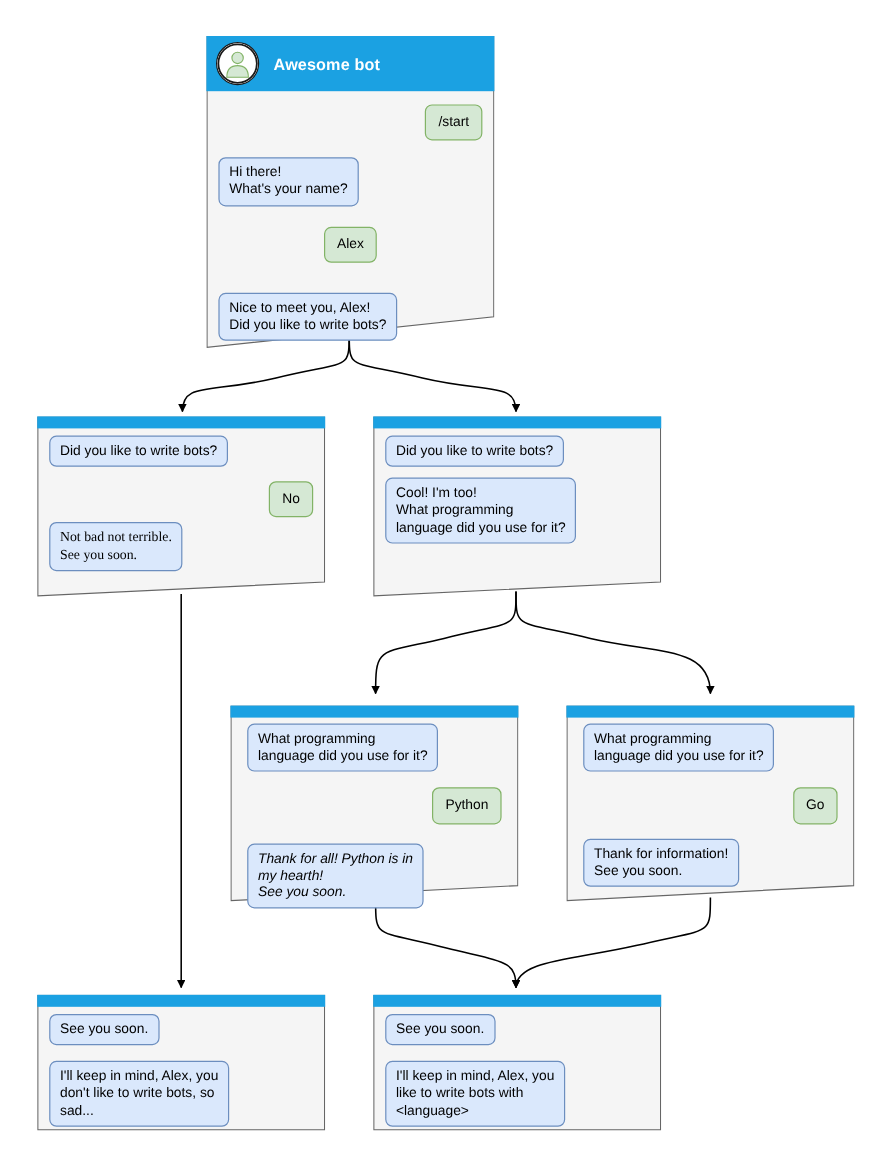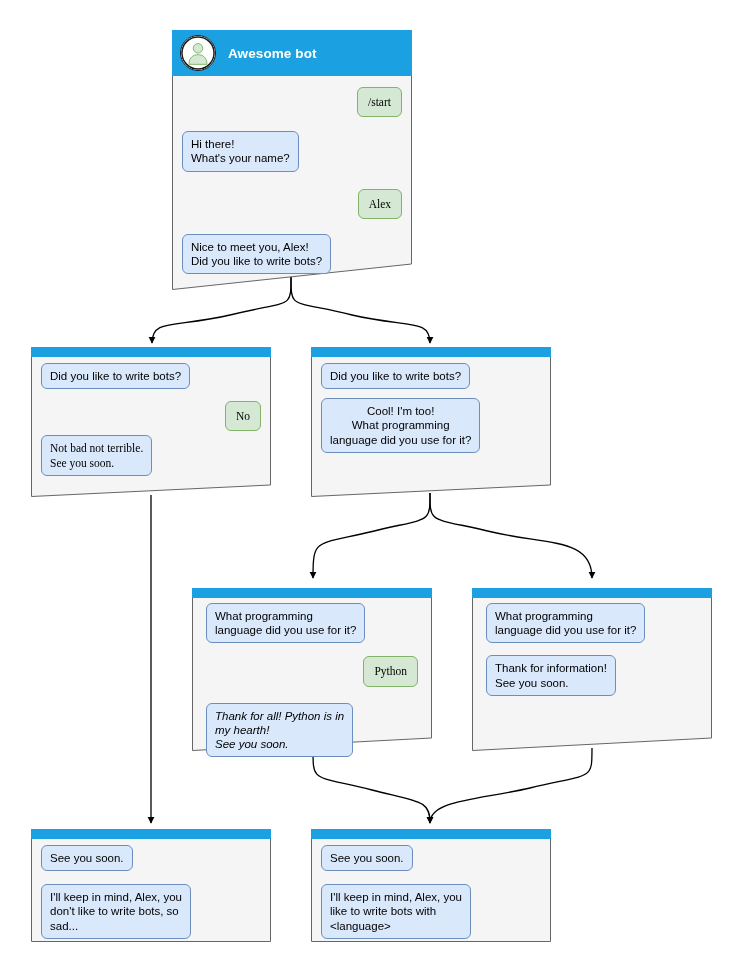--- a/index.html
+++ b/index.html
@@ -92,21 +92,21 @@
   
   .msgs {
     position: absolute;
     left: 0;
     width: 100%;
     box-sizing: border-box;
     padding: 0 10px;
   }
   .row { display: flex; margin-bottom: 0; }
   .row.left  { justify-content: flex-start; }
-  .row.right { justify-content: flex-end; font-family: Liberation Serif, serif; }
+  .row.right { justify-content: flex-end; }
 
   .bubble {
     display: inline-block;
     border-radius: 6px;
     border-width: 1px;
     border-style: solid;
     box-sizing: border-box;
     font-size: 11.5px;
     line-height: 14.2px;
     color: #000000;
@@ -163,24 +163,24 @@
         <span class="bot-title">Awesome bot</span>
       </div>
       <div class="msgs" style="top:46px;">
         <div class="row right" style="margin-top:11px;">
           <span class="bubble user">/start</span>
         </div>
         <div class="row left" style="margin-top:14px;">
           <span class="bubble bot">Hi there!
 What's your name?</span>
         </div>
-        <div class="row right" style="margin-top:17px;">
+        <div class="row right" style="margin-top:17px;justify-content:center;">
           <span class="bubble user">Alex</span>
         </div>
-        <div class="row left" style="margin-top:15px;align-items:flex-end;">
+        <div class="row left" style="margin-top:25px;align-items:flex-end;">
           <span class="bubble bot">Nice to meet you, Alex!
 Did you like to write bots?</span>
         </div>
       </div>
     </div>
   </div>
 
   <div class="card" style="left:31px; top:347px; width:240px; height:152px;">
     <svg class="shape" viewBox="0 0 240 152" preserveAspectRatio="none">
       <path d="M 0.5,0.5 L 239.5,0.5 L 239.5,138 L 0.5,149.5 Z" fill="#f5f5f5" stroke="#666666" stroke-width="1"></path>
@@ -205,21 +205,21 @@
   <div class="card" style="left:311px; top:347px; width:240px; height:152px;">
     <svg class="shape" viewBox="0 0 240 152" preserveAspectRatio="none">
       <path d="M 0.5,0.5 L 239.5,0.5 L 239.5,138 L 0.5,149.5 Z" fill="#f5f5f5" stroke="#666666" stroke-width="1"></path>
     </svg>
     <div class="content">
       <div class="hdr-thin"></div>
       <div class="msgs" style="top:10px;">
         <div class="row left" style="margin-top:6px;">
           <span class="bubble bot">Did you like to write bots?</span>
         </div>
-        <div class="row left" style="margin-top:9px;text-align:center;">
+        <div class="row left" style="margin-top:9px;">
           <span class="bubble bot">Cool! I'm too!
 What programming
 language did you use for it?</span>
         </div>
       </div>
     </div>
   </div>
 
   <div class="card" style="left:192px; top:588px; width:240px; height:165px;">
     <svg class="shape" viewBox="0 0 240 165" preserveAspectRatio="none">
@@ -248,20 +248,23 @@
     <svg class="shape" viewBox="0 0 240 165" preserveAspectRatio="none">
       <path d="M 0.5,0.5 L 239.5,0.5 L 239.5,150 L 0.5,162.5 Z" fill="#f5f5f5" stroke="#666666" stroke-width="1"></path>
     </svg>
     <div class="content">
       <div class="hdr-thin"></div>
       <div class="msgs" style="top:10px; padding:0 14px;">
         <div class="row left" style="margin-top:5px;">
           <span class="bubble bot">What programming
 language did you use for it?</span>
         </div>
+        <div class="row right" style="margin-top:13px;">
+          <span class="bubble user">Go</span>
+        </div>
         <div class="row left" style="margin-top:12px;">
           <span class="bubble bot">Thank for information!
 See you soon.</span>
         </div>
       </div>
     </div>
   </div>
 
   <div class="card" style="left:31px; top:829px; width:240px; height:113px;">
     <svg class="shape" viewBox="0 0 240 113" preserveAspectRatio="none">

